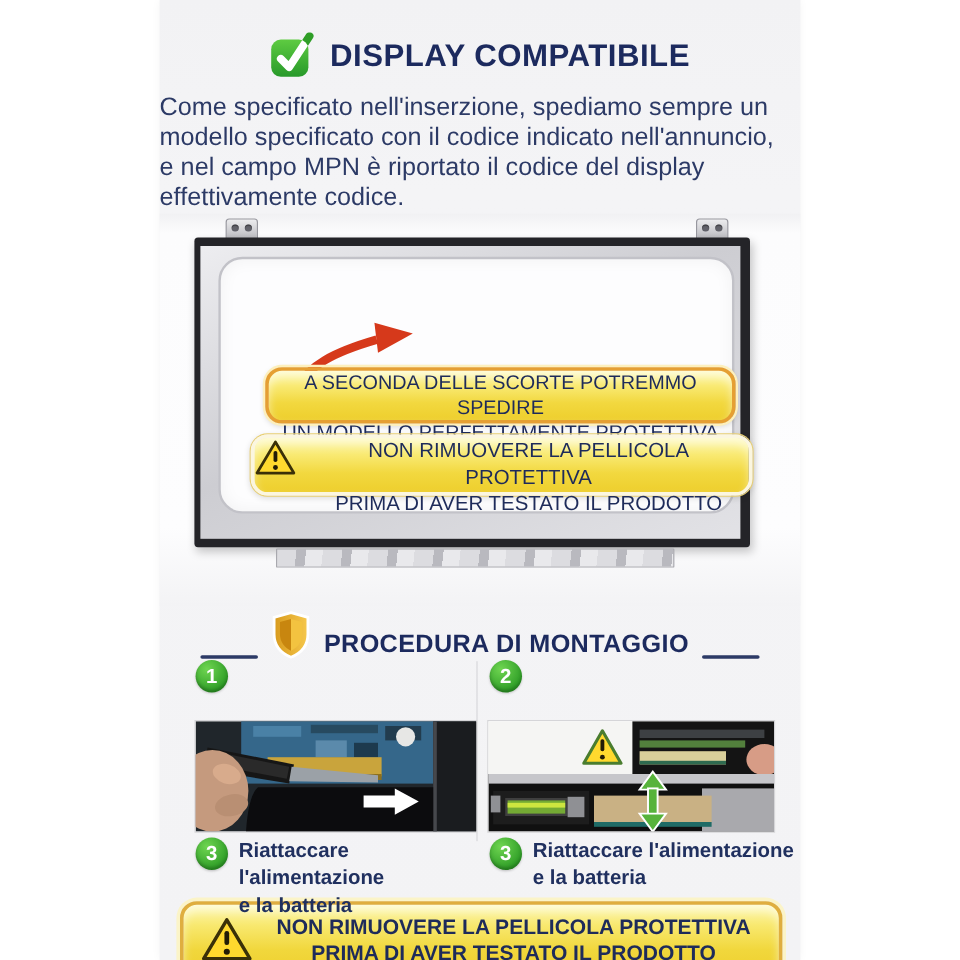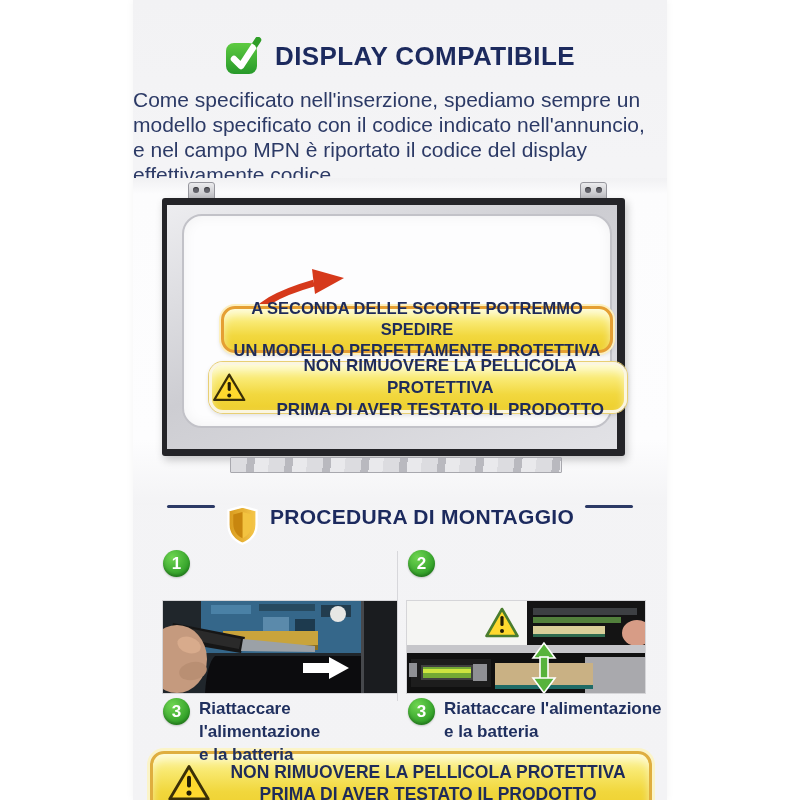--- a/index.html
+++ b/index.html
@@ -7,21 +7,21 @@
     width:800px;height:800px;background:#ffffff;overflow:hidden;
     font-family:"Liberation Sans","DejaVu Sans",sans-serif;
     -webkit-font-smoothing:antialiased;
   }
   .content{
     position:absolute;left:133px;top:0;width:534px;height:800px;
     background:linear-gradient(180deg,#f2f2f4 0%,#f4f4f6 20%,#f3f3f5 100%);
     box-shadow:0 0 8px rgba(0,0,0,.05);
   }
   
-  .header-block{height:178px;box-sizing:border-box;padding-top:36px;}
+  .header-block{height:178px;box-sizing:border-box;padding-top:26px;}
   .title-row{display:flex;align-items:center;justify-content:center;gap:13px;height:40px;}
   .page-title{font-size:26px;font-weight:bold;color:#1c2a5e;letter-spacing:.4px;}
   .intro{margin-top:11px;text-align:left;font-size:21px;line-height:25px;color:#2c3a66;}
   
   .photo-section{
     position:relative;height:327px;
     background:linear-gradient(180deg,#f1f1f3 0,#fcfcfd 16px,#fdfdfe 80%,#f3f3f5 100%);
   }
   .hinge{
     position:absolute;top:4px;width:27px;height:19px;border-radius:3px 3px 0 0;
@@ -46,37 +46,37 @@
     background:#fdfdfe;border:2px solid #c2c2c8;box-shadow:inset 0 0 14px rgba(0,0,0,.05);
   }
   .foil{
     position:absolute;left:97px;top:279px;width:332px;height:16px;
     background:repeating-linear-gradient(96deg,#dcdce0 0 16px,#b9b9bf 16px 24px,#e9e9ec 24px 38px);
     border:1px solid #a8a8ae;box-sizing:border-box;border-radius:1px;
   }
   .red-arrow{position:absolute;left:105px;top:90px;}
   .banner{
     position:absolute;border-radius:14px;box-sizing:border-box;
-    display:flex;align-items:center;justify-content:center;
+    display:flex;align-items:flex-start;justify-content:center;
     background:linear-gradient(180deg,#fdf8b2 0%,#f9ea74 30%,#f2d83f 65%,#eecf2d 100%);
-    color:#1e2b5a;font-weight:bold;text-align:center;
+    color:#1e2b5a;font-weight:normal;text-align:center;
   }
   .banner .lines{display:flex;flex-direction:column;}
   .banner-stock{
     left:88px;top:128px;width:392px;height:47px;font-size:16.5px;line-height:21px;
     border:3px solid #e59f33;
     box-shadow:0 0 0 2px #fdf0bd,0 2px 5px rgba(0,0,0,.18),inset 0 5px 8px rgba(255,255,255,.55);
   }
   .banner-film{
     left:76px;top:184px;width:418px;height:51px;font-size:17px;line-height:22px;gap:10px;
     border:3px solid #fbf6e0;
     box-shadow:0 0 0 1px #e8cf74,0 2px 5px rgba(0,0,0,.15),inset 0 5px 8px rgba(255,255,255,.5);
   }
   
-  .proc-header{height:44px;display:flex;align-items:flex-start;justify-content:center;gap:11px;}
+  .proc-header{height:44px;display:flex;align-items:flex-end;justify-content:center;gap:11px;}
   .proc-line{width:48px;height:3px;background:#2c3a66;border-radius:2px;}
   .proc-title{font-size:21px;font-weight:bold;color:#1c2a5e;letter-spacing:.3px;}
   .proc-body{position:relative;}
   .v-divider{position:absolute;left:264px;top:2px;height:150px;width:1px;background:#d7d7db;}
   .steps-row{display:flex;height:50px;}
   .steps-row.last{height:55px;padding-top:4px;box-sizing:border-box;}
   .step{display:flex;gap:9px;box-sizing:border-box;}
   .step.col1{width:267px;padding-left:30px;}
   .step.col2{width:267px;padding-left:8px;}
   .step-num{

